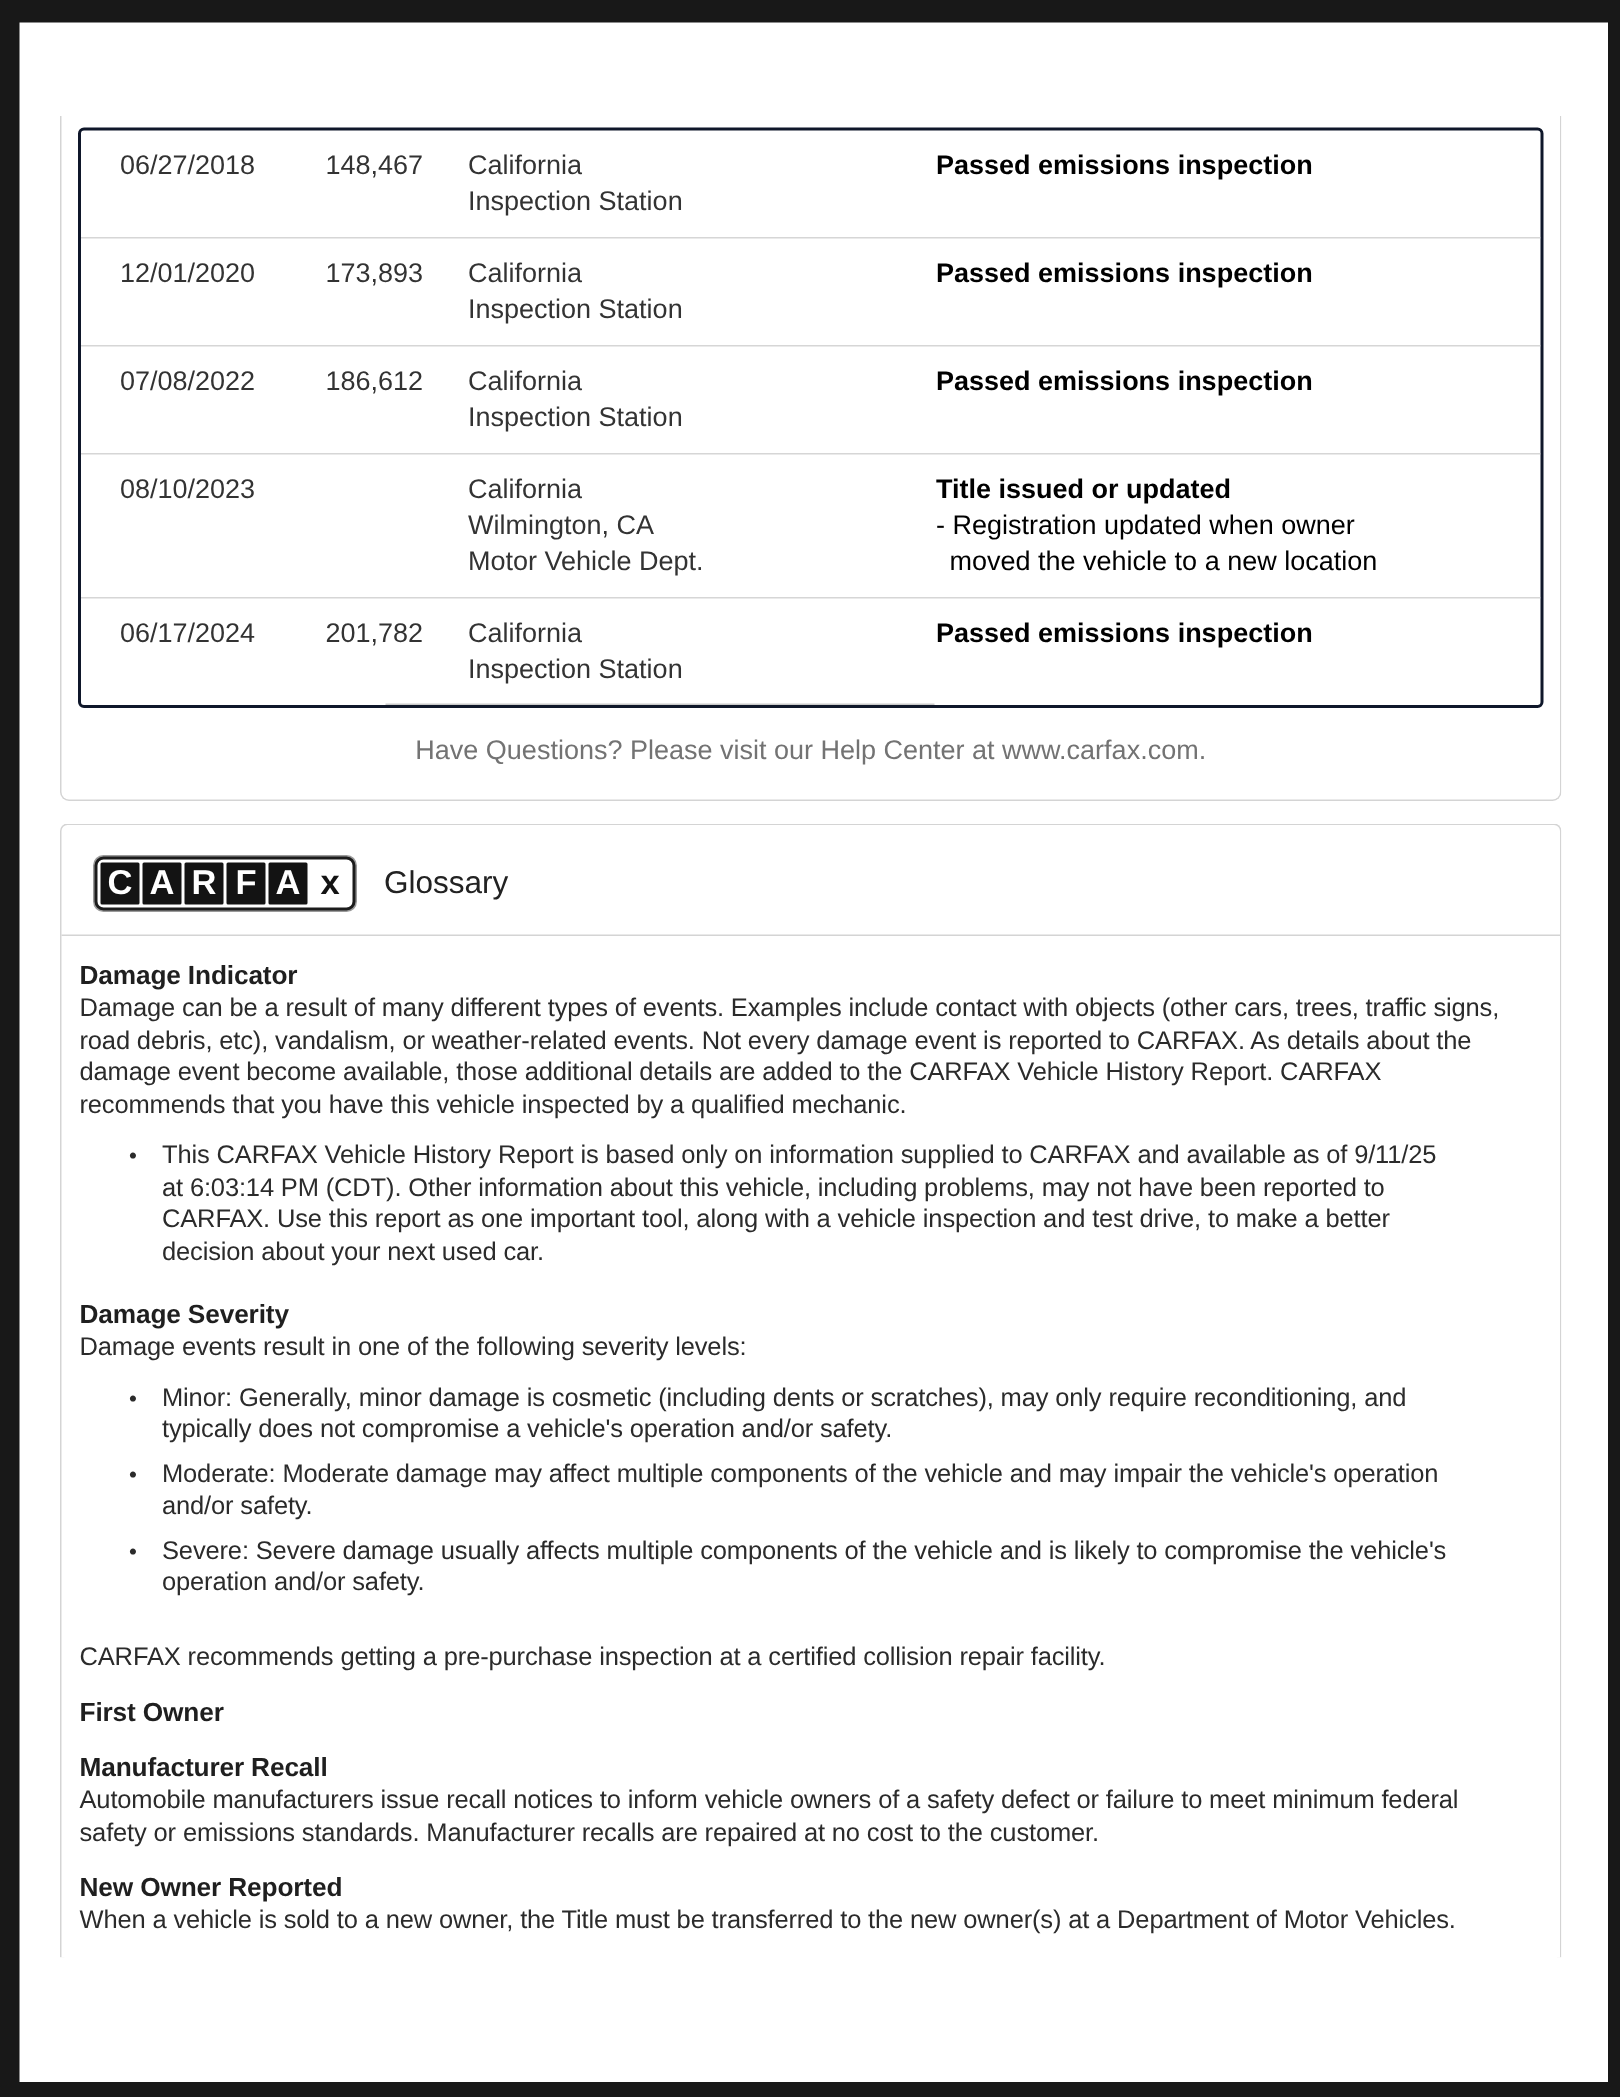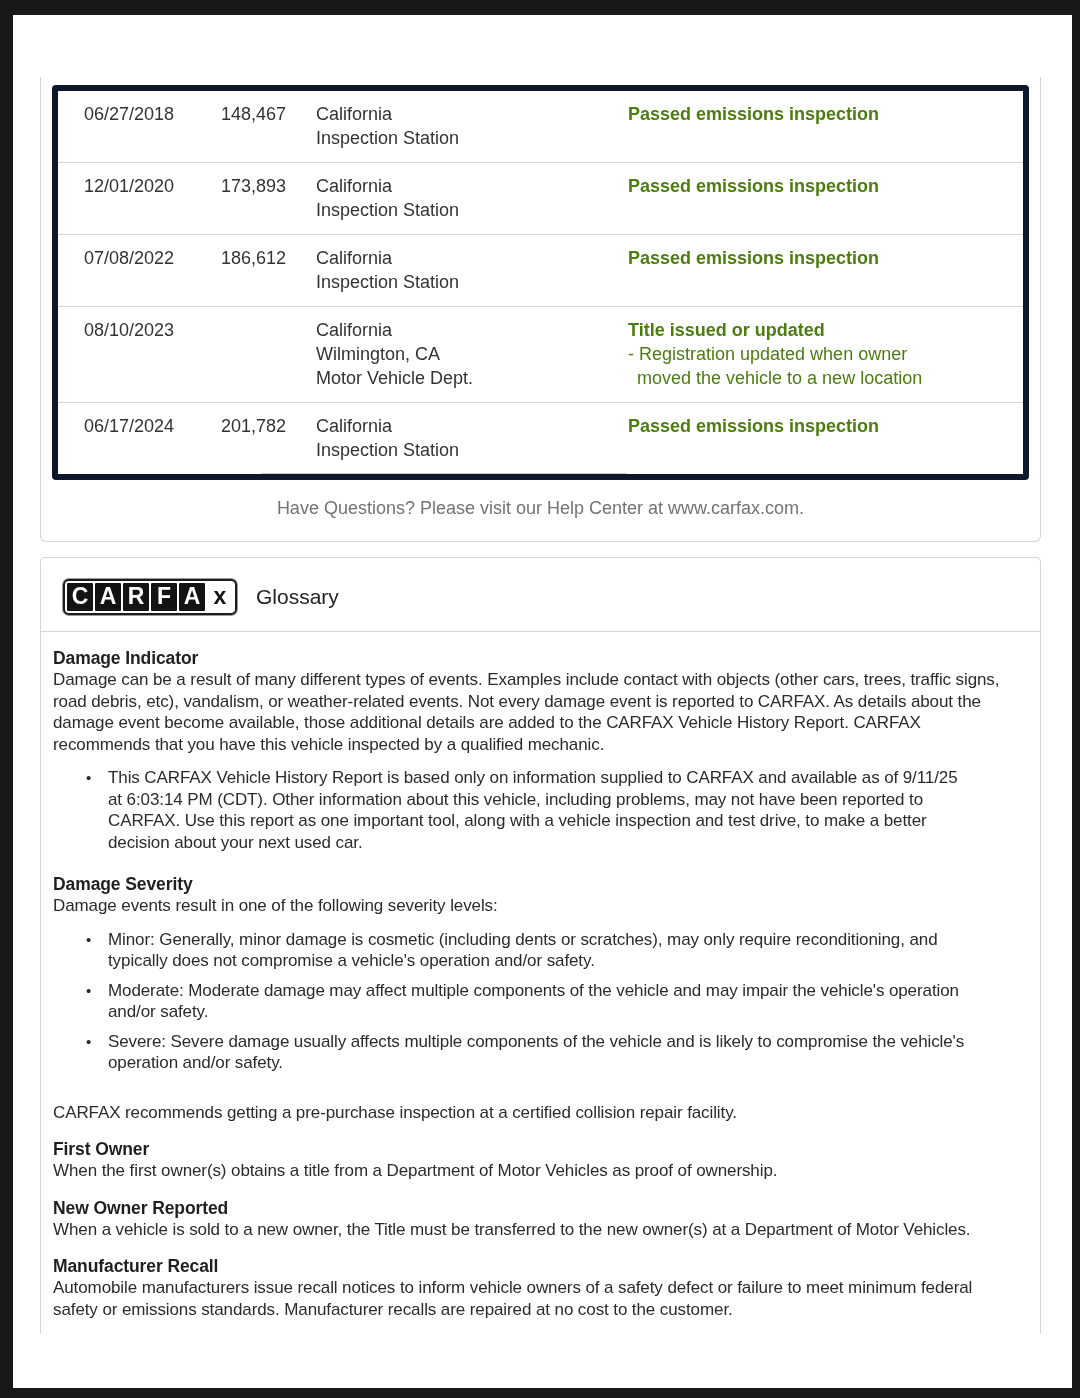--- a/index.html
+++ b/index.html
@@ -23,21 +23,21 @@
     border: 1px solid #d4d4d4;
     background: #fff;
   }
   .events-card {
     margin-top: 62px;
     border-top: none;
     border-radius: 0 0 6px 6px;
     padding: 8px 11px 0 11px;
   }
   .events-table {
-    border: 6px solid #0f172a;
+    border: 2px solid #0f172a;
     border-radius: 4px;
     overflow: hidden;
   }
   .event-row {
     display: grid;
     grid-template-columns: 137px 95px 312px 1fr;
     padding: 11px 6px 12px 26px;
     border-bottom: 1px solid #d6d6d6;
     font-size: 18px;
     line-height: 24px;
@@ -45,21 +45,21 @@
     position: relative;
   }
   .event-row:last-child { border-bottom: none; }
   .event-row:last-child::after {
     content: "";
     position: absolute;
     left: 203px; bottom: 0;
     width: 366px;
     border-bottom: 1px solid #c9c9c9;
   }
-  .ev-detail { color: #4d7c0f; }
+  .ev-detail { color: #000000; }
   .ev-title { font-weight: bold; }
   .ev-note { display: flex; }
   .ev-note-lines { display: block; }
   .ev-note-l2 { padding-left: 9px; }
   .events-footer {
     text-align: center;
     padding: 18px 0 22px 0;
     font-size: 18px;
     color: #737373;
   }
@@ -255,29 +255,28 @@
             <span class="bullet-dot"></span>
             <span>Severe: Severe damage usually affects multiple components of the vehicle and is likely to compromise the vehicle's operation and/or safety.</span>
           </div>
         </div>
       </div>
 
       <div class="g-par">CARFAX recommends getting a pre-purchase inspection at a certified collision repair facility.</div>
 
       <div class="g-section g-sec-tight">
         <div class="g-heading">First Owner</div>
-        <div>When the first owner(s) obtains a title from a Department of Motor Vehicles as proof of ownership.</div>
+      </div>
+
+      <div class="g-section g-sec-tight">
+        <div class="g-heading">Manufacturer Recall</div>
+        <div>Automobile manufacturers issue recall notices to inform vehicle owners of a safety defect or failure to meet minimum federal safety or emissions standards. Manufacturer recalls are repaired at no cost to the customer.</div>
       </div>
 
       <div class="g-section g-sec-tight">
         <div class="g-heading">New Owner Reported</div>
         <div>When a vehicle is sold to a new owner, the Title must be transferred to the new owner(s) at a Department of Motor Vehicles.</div>
       </div>
 
-      <div class="g-section g-sec-tight">
-        <div class="g-heading">Manufacturer Recall</div>
-        <div>Automobile manufacturers issue recall notices to inform vehicle owners of a safety defect or failure to meet minimum federal safety or emissions standards. Manufacturer recalls are repaired at no cost to the customer.</div>
-      </div>
-
     </div>
   </div>
 
 </div>
 
 </body></html>

